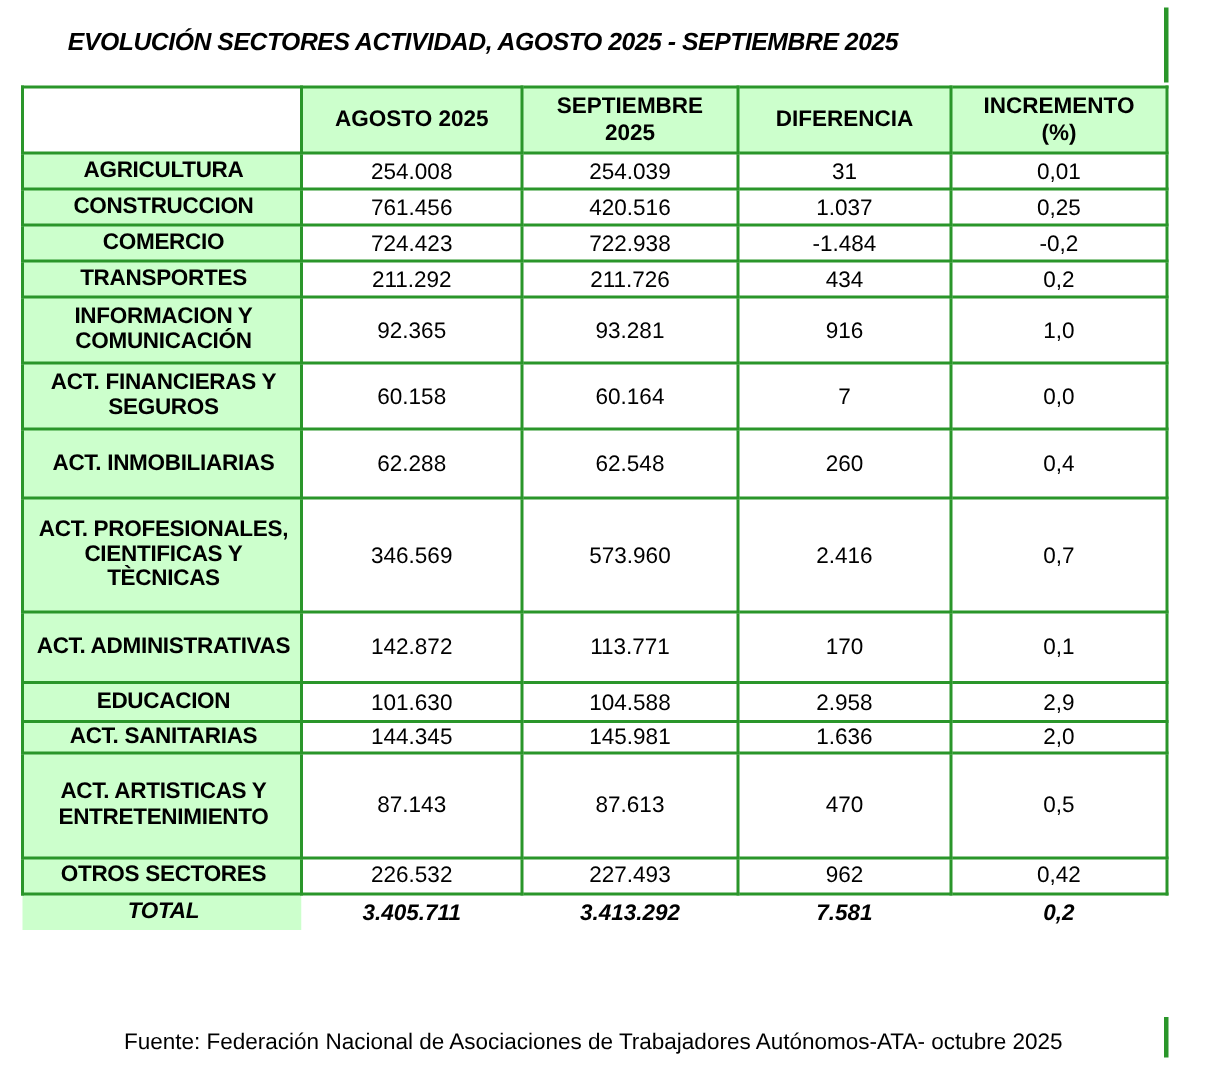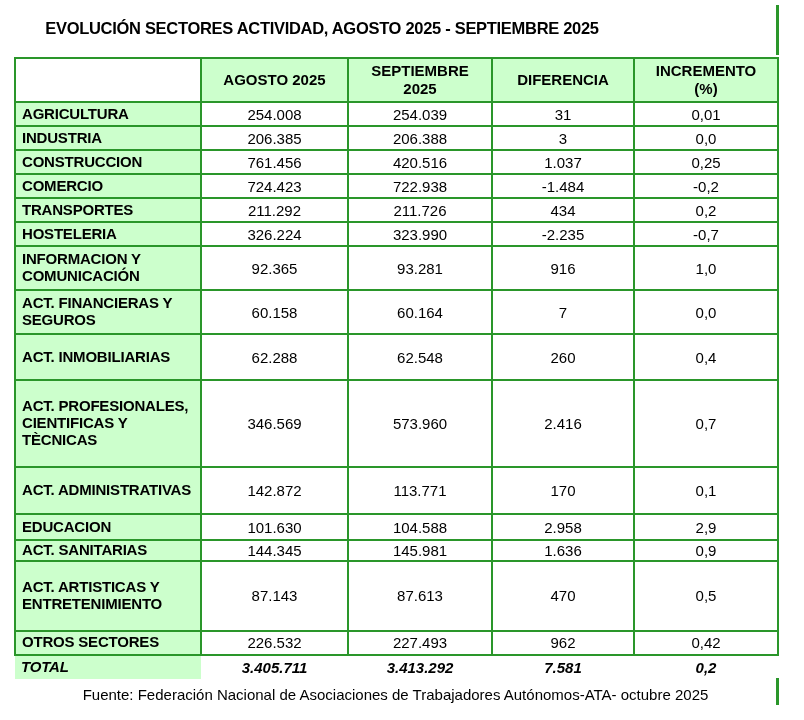--- a/index.html
+++ b/index.html
@@ -12,37 +12,38 @@
   body{
     width:804px;height:720px;background:var(--bg);
     font-family:"Liberation Sans","DejaVu Sans",sans-serif;
     color:var(--ink);
   }
   .page{position:relative;width:804px;height:720px;overflow:hidden;background:var(--bg);}
   .title{
     position:absolute;top:19px;left:0;width:644px;
     text-align:center;font-weight:bold;font-size:16.5px;letter-spacing:-0.3px;
     white-space:nowrap;
+    font-style:italic;
   }
   table.sectors{
     position:absolute;top:57px;left:14px;width:763px;
     border-collapse:collapse;table-layout:fixed;padding-left:39px;
   }
   table.sectors th,table.sectors td{
     border:2px solid var(--border);
     font-size:15px;color:var(--ink);
     vertical-align:middle;
   }
   th.corner{border:none;background:var(--bg);}
   th.colhead{
     background:var(--fill);font-weight:bold;text-align:center;
     height:42px;line-height:1.2;padding:0 12px;font-size:15px;
   }
   th.sector{
-    background:var(--fill);text-align:left;font-weight:bold;
+    background:var(--fill);text-align:center;font-weight:bold;
     padding:1px 4px 1px 6px;line-height:1.12;font-size:15.5px;
     letter-spacing:-0.2px;
     margin-left:12px;
   }
   td.val{text-align:center;background:var(--bg);padding:0;}
   tr.total-row th,tr.total-row td{border:none;font-weight:bold;}
   tr.total-row th{background:var(--fill);}
   tr.total-row td{background:var(--bg);}
   .footer{
     position:absolute;top:686px;left:14px;width:763px;
@@ -77,53 +78,39 @@
     </thead>
     <tbody id="body-rows">
         <tr style="height: 24px;">
           <th class="sector">AGRICULTURA</th>
           <td class="val">254.008</td>
           <td class="val">254.039</td>
           <td class="val">31</td>
           <td class="val">0,01</td>
         </tr>
         <tr style="height: 24px;">
-          <th class="sector">INDUSTRIA</th>
-          <td class="val">206.385</td>
-          <td class="val">206.388</td>
-          <td class="val">3</td>
-          <td class="val">0,0</td>
-        </tr>
-        <tr style="height: 24px;">
           <th class="sector">CONSTRUCCION</th>
           <td class="val">761.456</td>
           <td class="val">420.516</td>
           <td class="val">1.037</td>
           <td class="val">0,25</td>
         </tr>
         <tr style="height: 24px;">
           <th class="sector">COMERCIO</th>
           <td class="val">724.423</td>
           <td class="val">722.938</td>
           <td class="val">-1.484</td>
           <td class="val">-0,2</td>
         </tr>
         <tr style="height: 24px;">
           <th class="sector">TRANSPORTES</th>
           <td class="val">211.292</td>
           <td class="val">211.726</td>
           <td class="val">434</td>
           <td class="val">0,2</td>
-        </tr>
-        <tr style="height: 24px;">
-          <th class="sector">HOSTELERIA</th>
-          <td class="val">326.224</td>
-          <td class="val">323.990</td>
-          <td class="val">-2.235</td>
-          <td class="val">-0,7</td>
         </tr>
         <tr style="height: 44px;">
           <th class="sector">INFORMACION Y COMUNICACIÓN</th>
           <td class="val">92.365</td>
           <td class="val">93.281</td>
           <td class="val">916</td>
           <td class="val">1,0</td>
         </tr>
         <tr style="height: 44px;">
           <th class="sector">ACT. FINANCIERAS Y SEGUROS</th>
@@ -132,21 +119,21 @@
           <td class="val">7</td>
           <td class="val">0,0</td>
         </tr>
         <tr style="height: 46px;">
           <th class="sector">ACT. INMOBILIARIAS</th>
           <td class="val">62.288</td>
           <td class="val">62.548</td>
           <td class="val">260</td>
           <td class="val">0,4</td>
         </tr>
-        <tr style="height: 87px;">
+        <tr style="height: 76px;">
           <th class="sector">ACT. PROFESIONALES, CIENTIFICAS Y TÈCNICAS</th>
           <td class="val">346.569</td>
           <td class="val">573.960</td>
           <td class="val">2.416</td>
           <td class="val">0,7</td>
         </tr>
         <tr style="height: 47px;">
           <th class="sector">ACT. ADMINISTRATIVAS</th>
           <td class="val">142.872</td>
           <td class="val">113.771</td>
@@ -158,21 +145,21 @@
           <td class="val">101.630</td>
           <td class="val">104.588</td>
           <td class="val">2.958</td>
           <td class="val">2,9</td>
         </tr>
         <tr style="height: 20px;">
           <th class="sector">ACT. SANITARIAS</th>
           <td class="val">144.345</td>
           <td class="val">145.981</td>
           <td class="val">1.636</td>
-          <td class="val">0,9</td>
+          <td class="val">2,0</td>
         </tr>
         <tr style="height: 70px;">
           <th class="sector">ACT. ARTISTICAS Y ENTRETENIMIENTO</th>
           <td class="val">87.143</td>
           <td class="val">87.613</td>
           <td class="val">470</td>
           <td class="val">0,5</td>
         </tr>
         <tr style="height: 24px;">
           <th class="sector">OTROS SECTORES</th>

